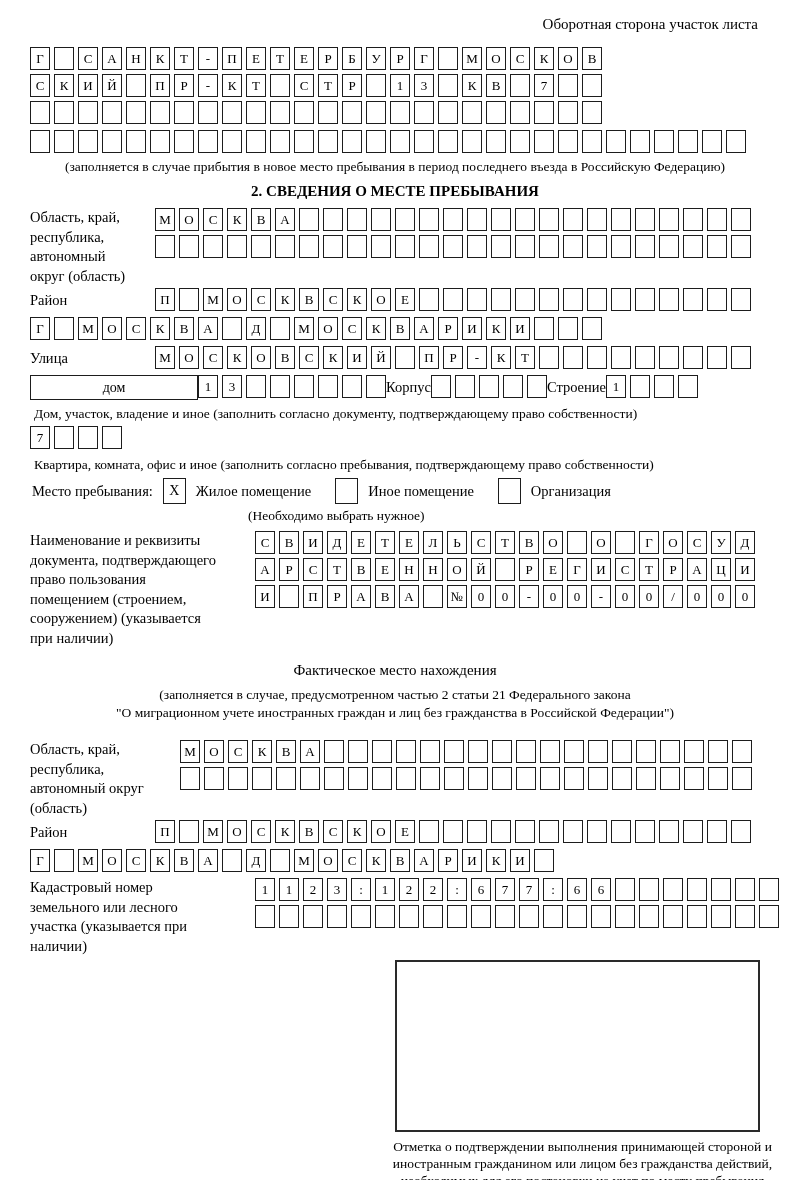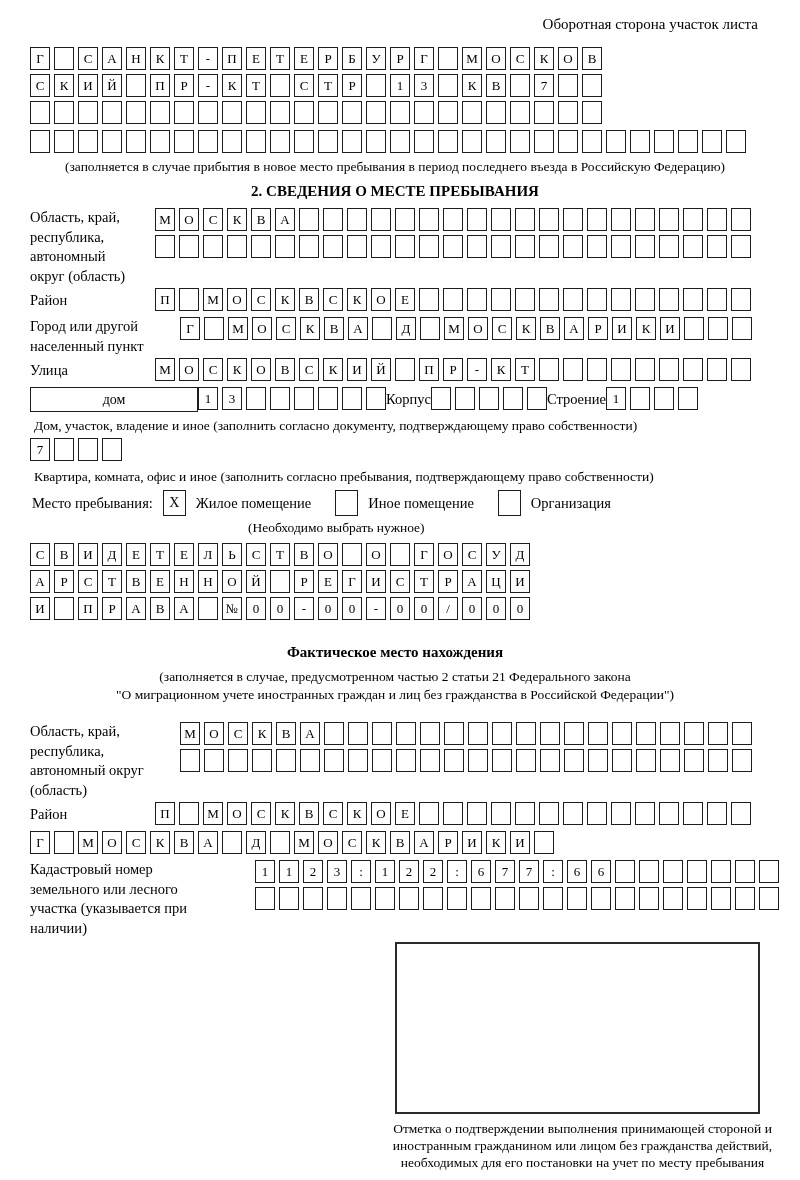--- a/index.html
+++ b/index.html
@@ -37,21 +37,21 @@
   .wb165 { width:168px; }
   .wb200 { width:200px; margin-left:4px; }
   .inline-label { line-height:25px; flex:none; }
 
   .stay-row { display:flex; align-items:center; gap:10px; margin:5px 0 3px 2px; }
   .checkbox { width:23px; height:26px; border:1.5px solid #1d1d1d; flex:none;
               display:flex; align-items:center; justify-content:center; font-size:14px; }
   .gap-l { margin-left:14px; }
   .stay-note { margin-left:218px; margin-bottom:7px; }
 
-  .fact-title { text-align:center; font-weight:bold; font-size:15px; margin:20px 0 7px 0; }
+  .fact-title { text-align:center; font-weight:normal; font-size:15px; margin:14px 0 7px 0; }
   .fact-note { text-align:center; font-size:13.5px; line-height:18px; }
   .fact-note-wrap { margin-bottom:18px; }
 
   .stamp-box { margin:4px 0 0 365px; width:365px; height:172px; border:2px solid #2a2a2a; }
   .stamp-caption { margin:6px 0 0 330px; width:445px; text-align:center;
                    font-size:13.5px; line-height:17px; }
 </style>
 </head>
 <body>
 
@@ -262,21 +262,20 @@
         <span class="cell"></span>
         <span class="cell"></span>
         <span class="cell"></span>
         <span class="cell"></span>
         <span class="cell"></span>
         <span class="cell"></span>
       </div>
   </div>
 
   <div class="field">
-    <div class="label w150">Город или другой населенный пункт</div>
     <div class="cells">
         <span class="cell">Г</span>
         <span class="cell"></span>
         <span class="cell">М</span>
         <span class="cell">О</span>
         <span class="cell">С</span>
         <span class="cell">К</span>
         <span class="cell">В</span>
         <span class="cell">А</span>
         <span class="cell"></span>
@@ -374,20 +373,21 @@
     <span class="checkbox">X</span>
     <span>Жилое помещение</span>
     <span class="checkbox gap-l"></span>
     <span>Иное помещение</span>
     <span class="checkbox gap-l"></span>
     <span>Организация</span>
   </div>
   <div class="note stay-note">(Необходимо выбрать нужное)</div>
 
   <div class="field">
+    <div class="label w225">Наименование и реквизиты документа, подтверждающего право пользования помещением (строением, сооружением) (указывается при наличии)</div>
     <div class="rows">
       <div class="cells">
           <span class="cell">С</span>
           <span class="cell">В</span>
           <span class="cell">И</span>
           <span class="cell">Д</span>
           <span class="cell">Е</span>
           <span class="cell">Т</span>
           <span class="cell">Е</span>
           <span class="cell">Л</span>

